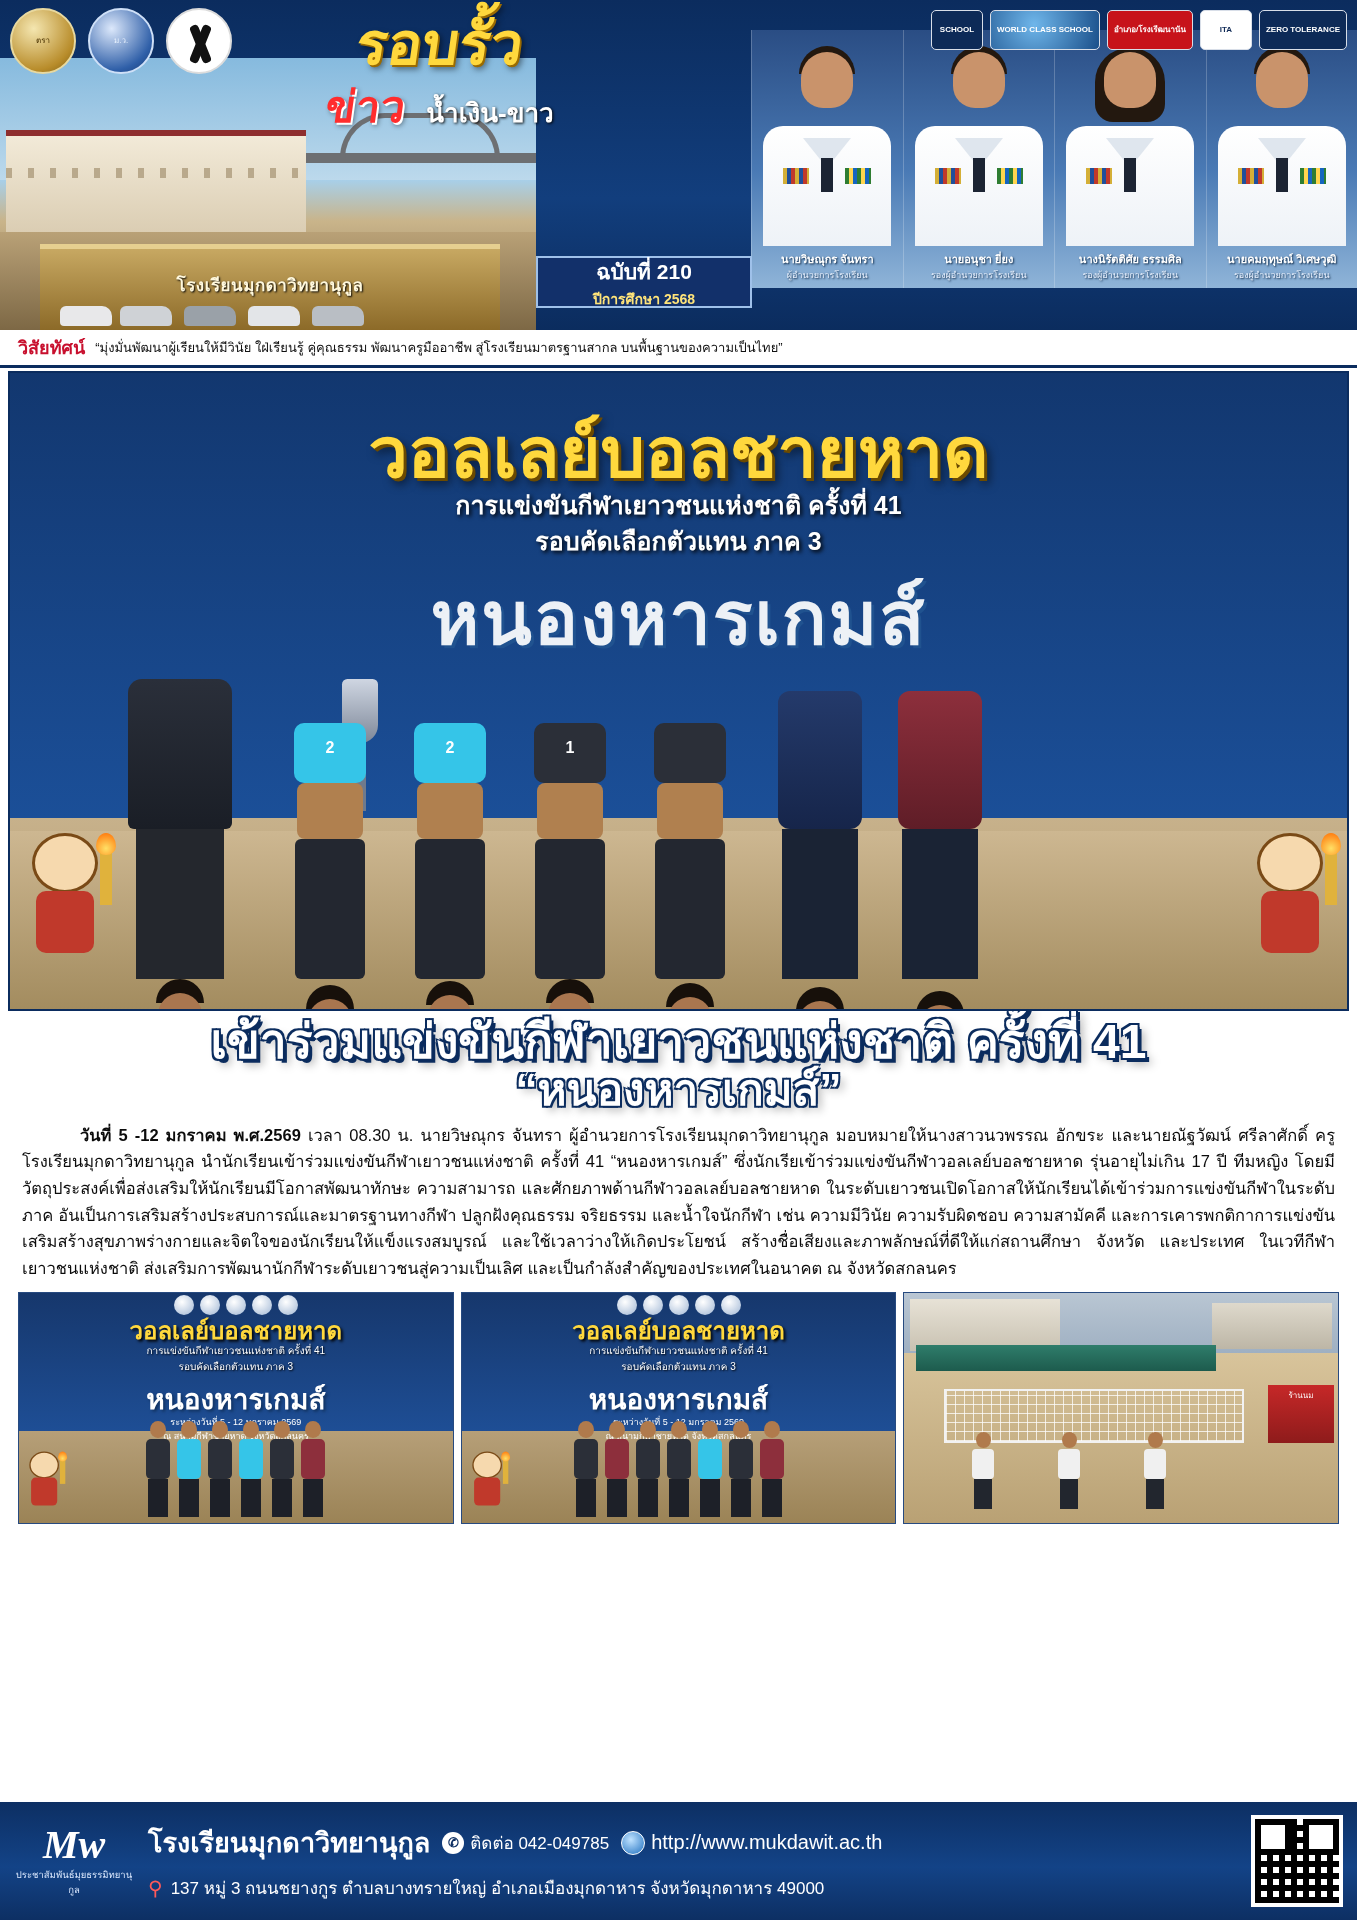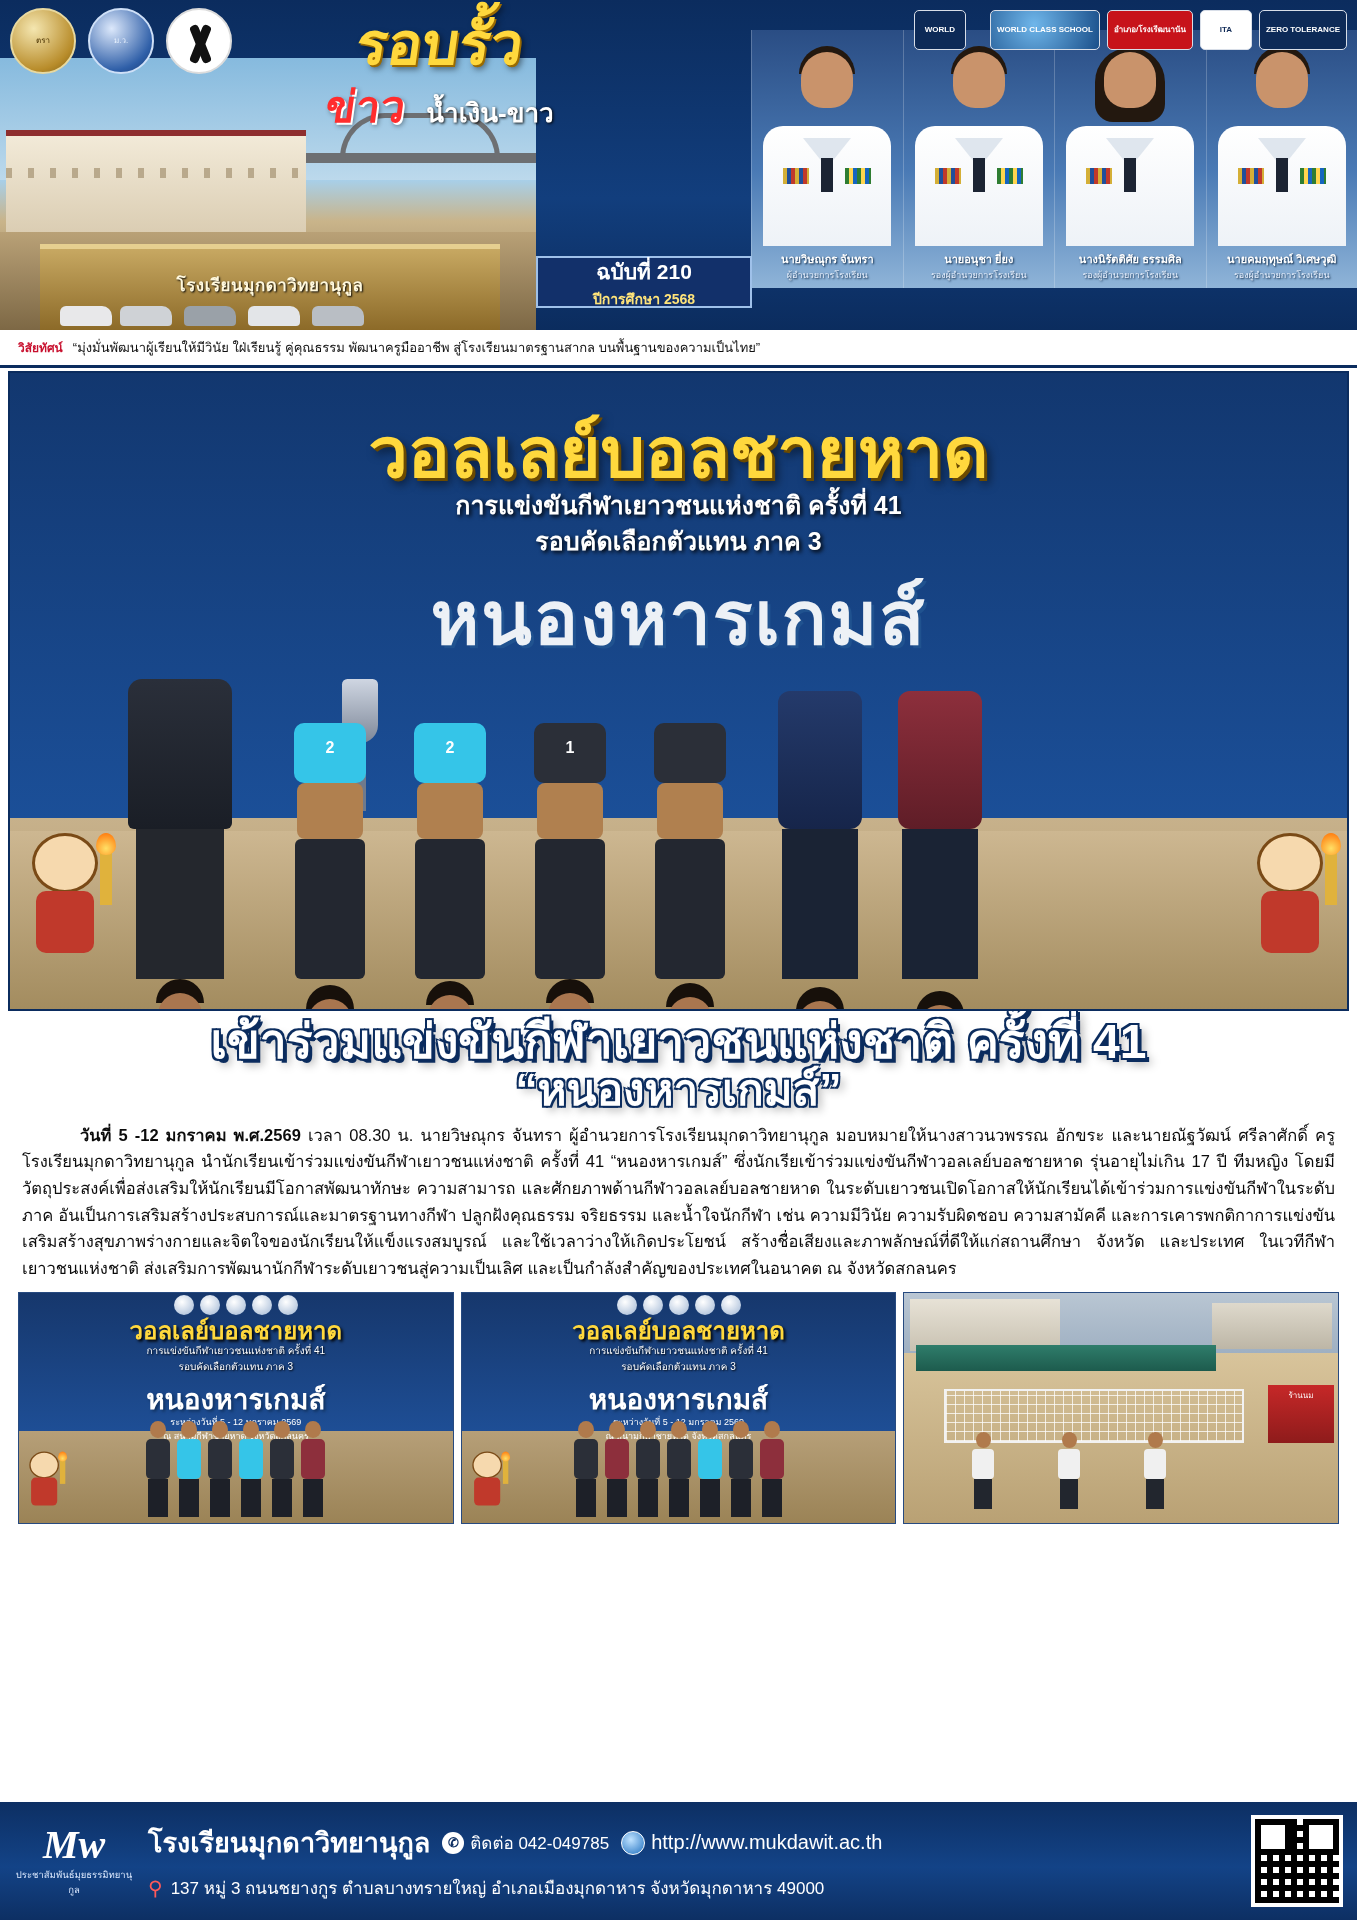--- a/index.html
+++ b/index.html
@@ -120,21 +120,21 @@
     position:absolute; right:10px; top:10px; display:flex; gap:7px; align-items:center; z-index:7;
   }
   .cert {
     height:40px; min-width:52px; padding:0 6px; border-radius:5px;
     background:#fff; color:#102a56; font-size:8px; font-weight:bold;
     display:flex; align-items:center; justify-content:center; text-align:center; line-height:1.05;
     border:1px solid #d8dee8;
   }
   .cert.dark { background:#0d2a57; color:#fff; }
   .cert.red  { background:#c7131a; color:#fff; }
-  .cert.globe { background:radial-gradient(circle at 40% 35%,#6fb6ea,#1a4f8a); color:#fff;margin-left:17px; }
+  .cert.globe { background:radial-gradient(circle at 40% 35%,#6fb6ea,#1a4f8a); color:#fff; }
 
   .exec-band {
     position:absolute; right:0; top:30px; width:606px; height:258px;
     background:linear-gradient(180deg,#2a4d84 0%,#4a7ab5 55%,#8fb4d8 100%);
     display:flex; z-index:5;
   }
   .exec {
     flex:1; position:relative; border-left:1px solid rgba(255,255,255,.22);
     overflow:hidden;
   }
@@ -194,21 +194,21 @@
     background:linear-gradient(90deg,#123a74,#1d5196);
     display:flex; align-items:center; justify-content:center; z-index:8;
   }
   .date-strip span { color:#ffe47a; font-size:21px; font-weight:bold; }
 
   
   .vision {
     height:38px; display:flex; align-items:center; gap:10px;
     padding:0 18px; background:#ffffff; border-bottom:3px solid #0b2c5e;
   }
-  .vision .lbl { color:#c8102e; font-size:12px; font-weight:bold; }
+  .vision .lbl { color:#c8102e; font-size:18px; font-weight:bold; }
   .vision .txt { color:#111; font-size:13px; }
 
   
   .main-photo {
     position:relative; height:640px; margin:3px 8px 0 8px;
     background:linear-gradient(180deg,#173a72 0%,#1d4b8e 45%,#c7b18b 70%,#b09868 100%);
     overflow:hidden; border:2px solid #0b2c5e;
   }
   .mp-banner {
     position:absolute; inset:0 0 30% 0;
@@ -536,21 +536,21 @@
       <div class="collar"></div>
       <div class="tie"></div>
       <div class="medal"></div>
       <div class="medal2"></div>
       <div class="name">นายคมฤทุษณ์ วิเศษวุฒิ</div>
       <div class="role">รองผู้อำนวยการโรงเรียน</div>
     </div>
   </div>
 
   <div class="cert-row">
-    <div class="cert dark">WORLD</div>
+    <div class="cert dark">SCHOOL</div>
     <div class="cert globe">WORLD CLASS SCHOOL</div>
     <div class="cert red">อำเภอ/โรงเรีฒนานัน</div>
     <div class="cert">ITA</div>
     <div class="cert dark">ZERO TOLERANCE</div>
   </div>
 
   <div class="issue-box">
     <div class="l1">ฉบับที่ 210</div>
     <div class="l2">ปีการศึกษา 2568</div>
   </div>

